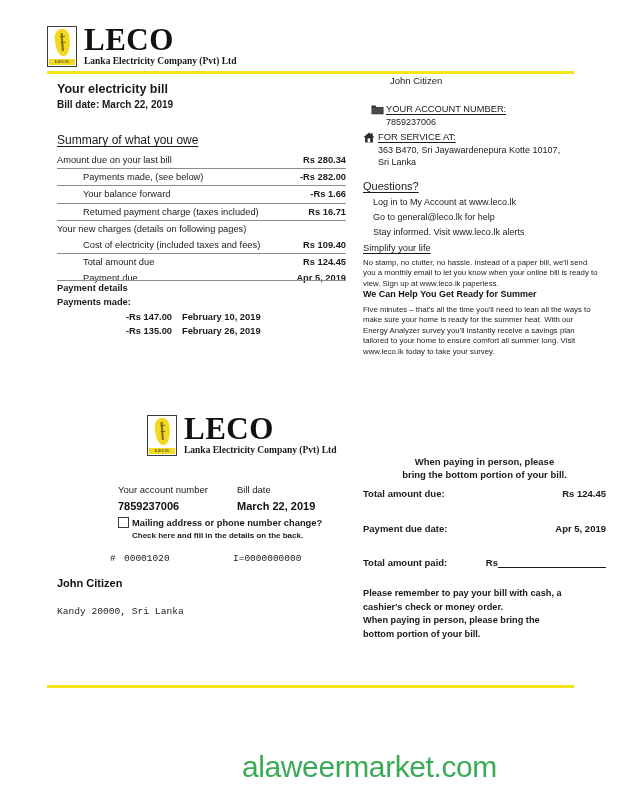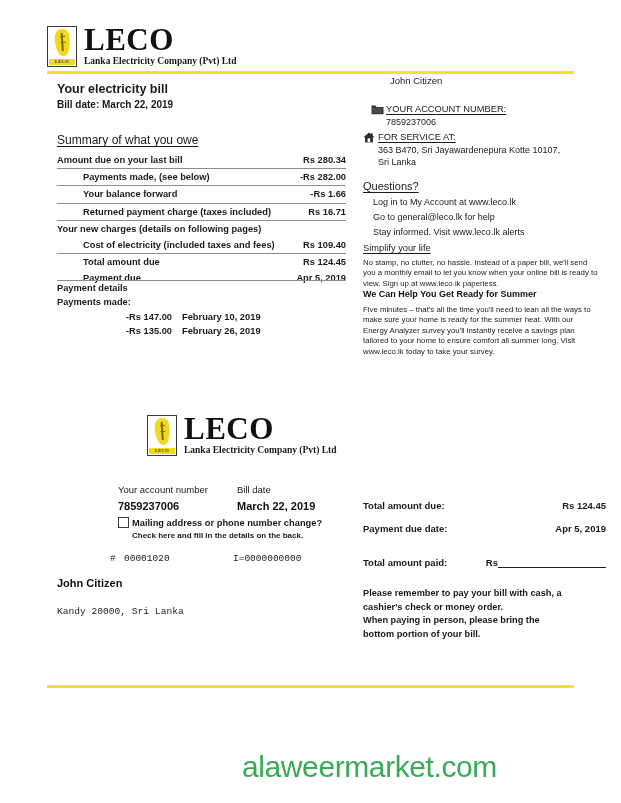--- a/index.html
+++ b/index.html
@@ -145,21 +145,21 @@
   }
   .summary td {
     padding: 3.1px 0 3.1px 0;
     vertical-align: bottom;
     color: #1a1a1a;
   }
   .summary tr.ruled td {
     border-top: 0.8px solid #8d8d8d;
   }
   .summary td.lbl {
-    font-weight: bold;
+    font-weight: normal;
   }
   .summary td.indent {
     padding-left: 26px;
   }
   .summary td.amt {
     text-align: right;
     font-weight: bold;
     white-space: nowrap;
   }
   .summary td.amt-plain {
@@ -492,22 +492,26 @@
   <div class="ref" style="left:110px; top:553px;">#</div>
   <div class="ref" style="left:124px; top:553px;">00001020</div>
   <div class="ref" style="left:233px; top:553px;">I=0000000000</div>
 
   <div class="addr-name" style="left:57px; top:577px;">John Citizen</div>
   <div class="addr-lines" style="left:57px; top:592px;">
     <br>
     <span>Kandy 20000, Sri Lanka</span>
   </div>
 
-
-  <div class="amt-row" style="left:363px; top:500px;">
+  <div class="stub-note" style="left:363px; top:455px;">
+    <span>When paying in person, please</span><br>
+    <span>bring the bottom portion of your bill.</span>
+  </div>
+
+  <div class="amt-row" style="left:363px; top:488px;">
     <span>Total amount due:</span>
     <span class="v">Rs 124.45</span>
   </div>
 
   <div class="amt-row" style="left:363px; top:523px;">
     <span>Payment due date:</span>
     <span class="v">Apr 5, 2019</span>
   </div>
 
   <div class="amt-row paid" style="left:363px; top:557px;">

